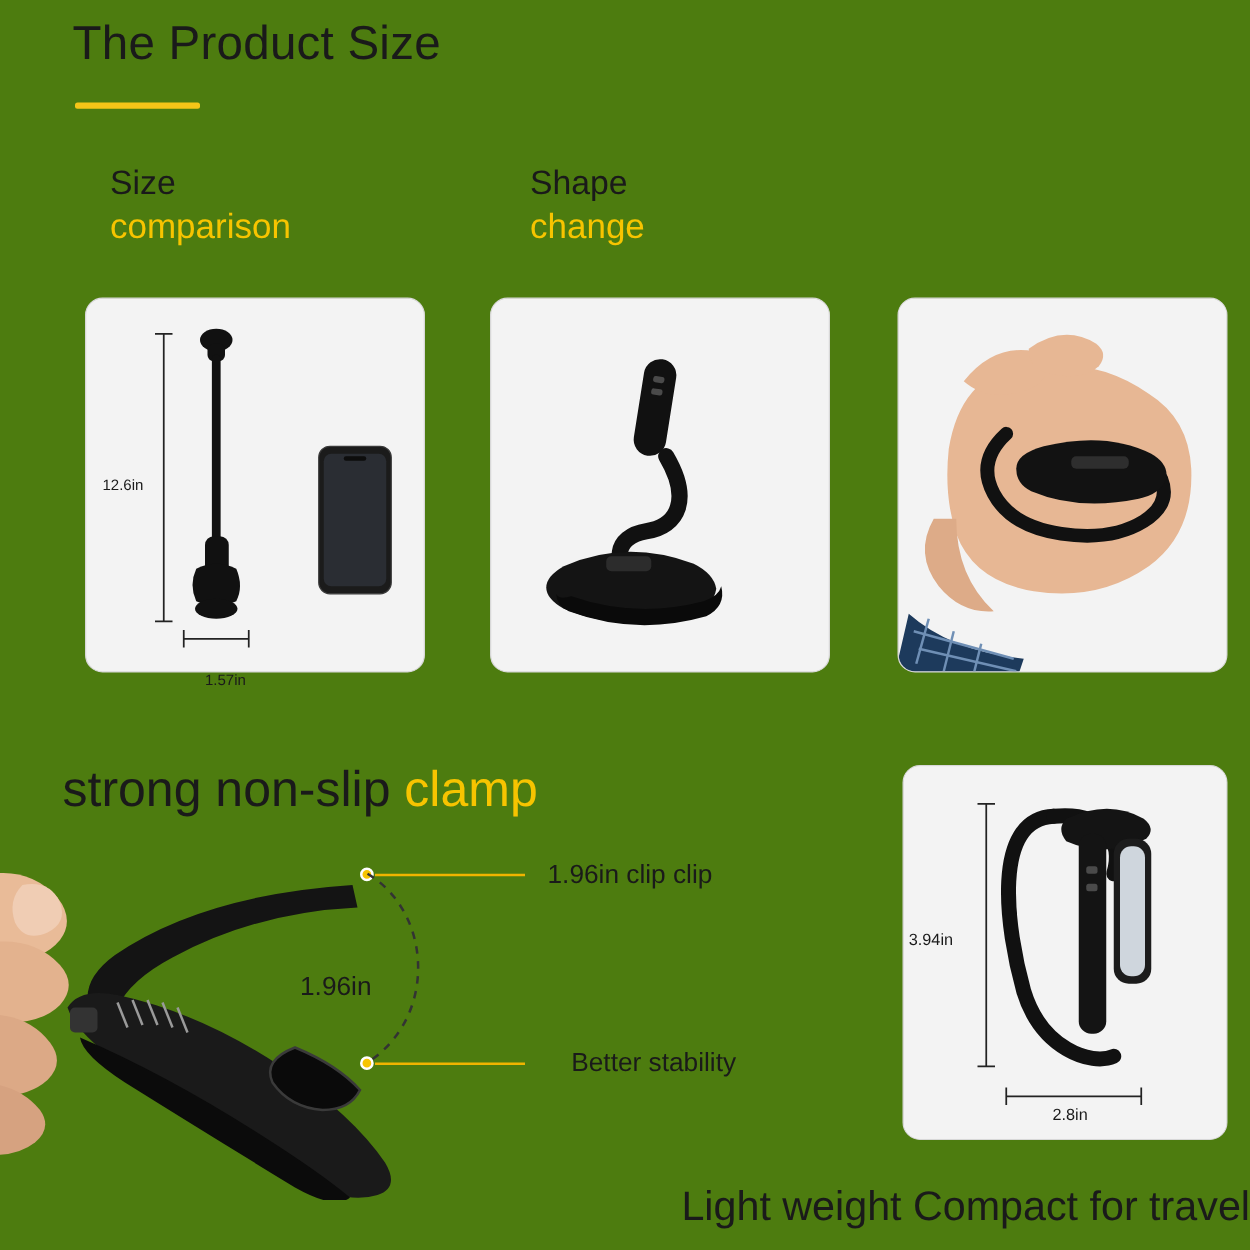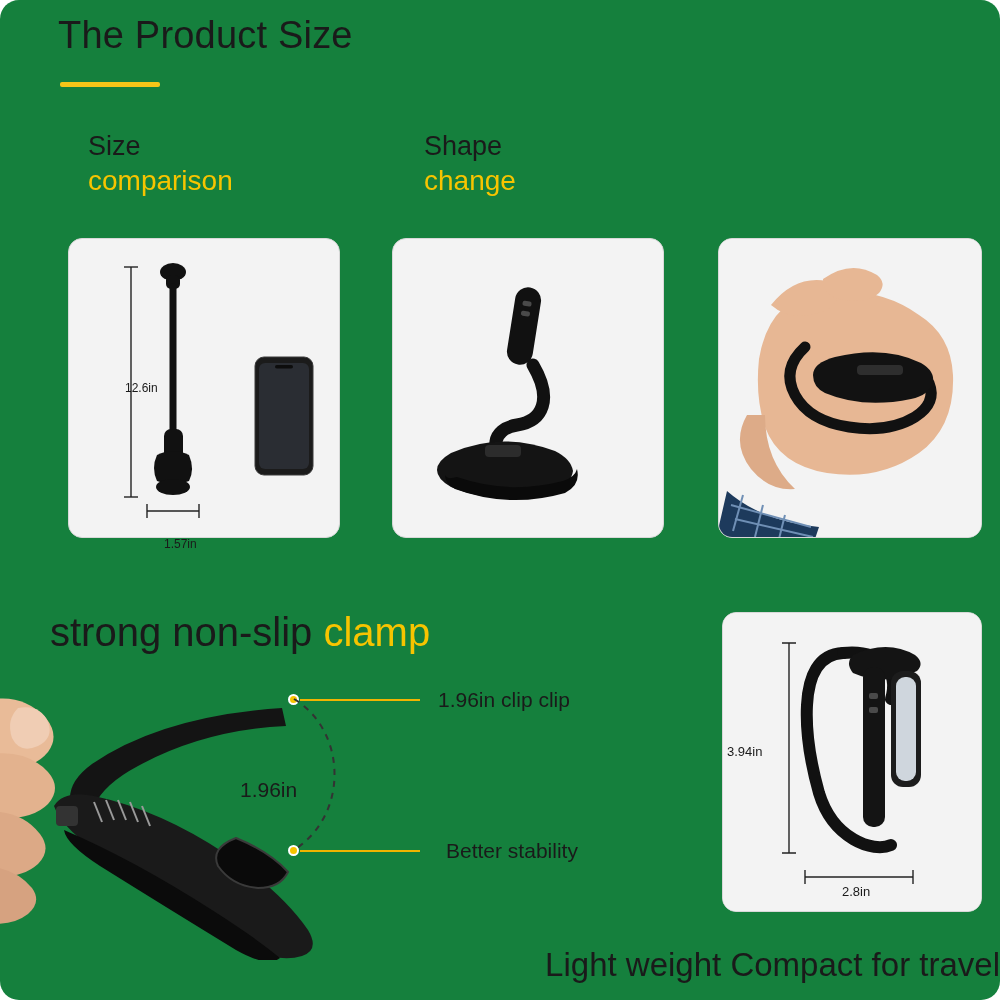--- a/index.html
+++ b/index.html
@@ -2,21 +2,21 @@
 <html><head>
 <meta charset="utf-8">
 <style>
   * { box-sizing: border-box; margin: 0; padding: 0; }
   html, body {
     width: 1000px; height: 1000px;
     background: #ffffff;
     font-family: "Liberation Sans", sans-serif;
     overflow: hidden;
   }
-  .page { position: relative; width: 1000px; height: 1000px; background: #15803d; border-radius: 19px; }
+  .page { position: relative; width: 1000px; height: 1000px; background: #4d7c0f; }
 
   
   .main-title {
     position: absolute; left: 58px; top: 14px;
     font-size: 38px; font-weight: 400; color: #1a1a1a; letter-spacing: .2px;
   }
   .title-rule {
     position: absolute; left: 60px; top: 82px;
     width: 100px; height: 5px; background: #f5c518; border-radius: 2px;
   }
@@ -89,21 +89,21 @@
 
       <path d="M88 216 q16 -8 32 0 q6 14 0 26 q-16 7 -32 0 q-6 -13 0 -26 z" fill="#111"></path>
       <ellipse cx="104" cy="248" rx="17" ry="8" fill="#111"></ellipse>
 
       <rect x="186" y="118" width="58" height="118" rx="9" fill="#1b1b1b" stroke="#3a3a3a" stroke-width="1"></rect>
       <rect x="190" y="124" width="50" height="106" rx="6" fill="#2a2d33"></rect>
       <rect x="206" y="126" width="18" height="3.5" rx="1.8" fill="#0d0d0d"></rect>
     </svg>
     <div class="dim-label" style="left:12px; top:378px;"></div>
   </div>
-  <div class="dim-label" style="left:82px; top:381px;margin-left:43px;">12.6in</div>
+  <div class="dim-label" style="left:82px; top:381px;">12.6in</div>
   <div class="dim-label" style="left:164px; top:517px;margin-top:20px;">1.57in</div>
 
   <div class="card" style="left:392px; top:238px; width:272px; height:300px;">
     <svg width="272" height="300" viewBox="0 0 272 300">
 
       <rect x="118" y="48" width="26" height="78" rx="13" fill="#111" transform="rotate(9 131 87)"></rect>
       <rect x="126" y="62" width="9" height="5" rx="2" fill="#4a4a4a" transform="rotate(9 131 87)"></rect>
       <rect x="126" y="72" width="9" height="5" rx="2" fill="#4a4a4a" transform="rotate(9 131 87)"></rect>
 
       <path d="M140 126 C 160 160, 150 182, 124 186 C 98 190, 96 214, 118 222" stroke="#111" stroke-width="13" fill="none" stroke-linecap="round"></path>
@@ -171,21 +171,21 @@
       <path d="M246 178 q34 14 52 34 q-8 16 -30 16 q-26 -2 -40 -22 q-8 -18 18 -28 z" fill="#0a0a0a" stroke="#3a3a3a" stroke-width="2"></path>
     </svg>
   </div>
 
   <div class="dot" style="left:288px; top:694px;"></div>
   <div class="leader" style="left:300px; top:699px; width:120px;"></div>
   <div class="callout-label" style="left:438px; top:688px;">1.96in clip clip</div>
 
   <div class="dot" style="left:288px; top:845px;"></div>
   <div class="leader" style="left:300px; top:850px; width:120px;"></div>
-  <div class="callout-label" style="left:446px; top:839px;">Better stability</div>
+  <div class="callout-label" style="left:457px; top:839px;">Better stability</div>
 
   <svg style="position:absolute; left:250px; top:690px;" width="120" height="175">
     <path d="M44 9 C 96 40, 100 124, 44 160" stroke="#333" stroke-width="2" fill="none" stroke-dasharray="6 6"></path>
   </svg>
   <div class="callout-label" style="left:240px; top:758px; font-size:21px;margin-top:20px;">1.96in</div>
 
   <div class="card" style="left:722px; top:612px; width:260px; height:300px;">
     <svg width="260" height="300" viewBox="0 0 260 300">
       <rect x="0" y="0" width="260" height="300" fill="#f3f3f3"></rect>
 

